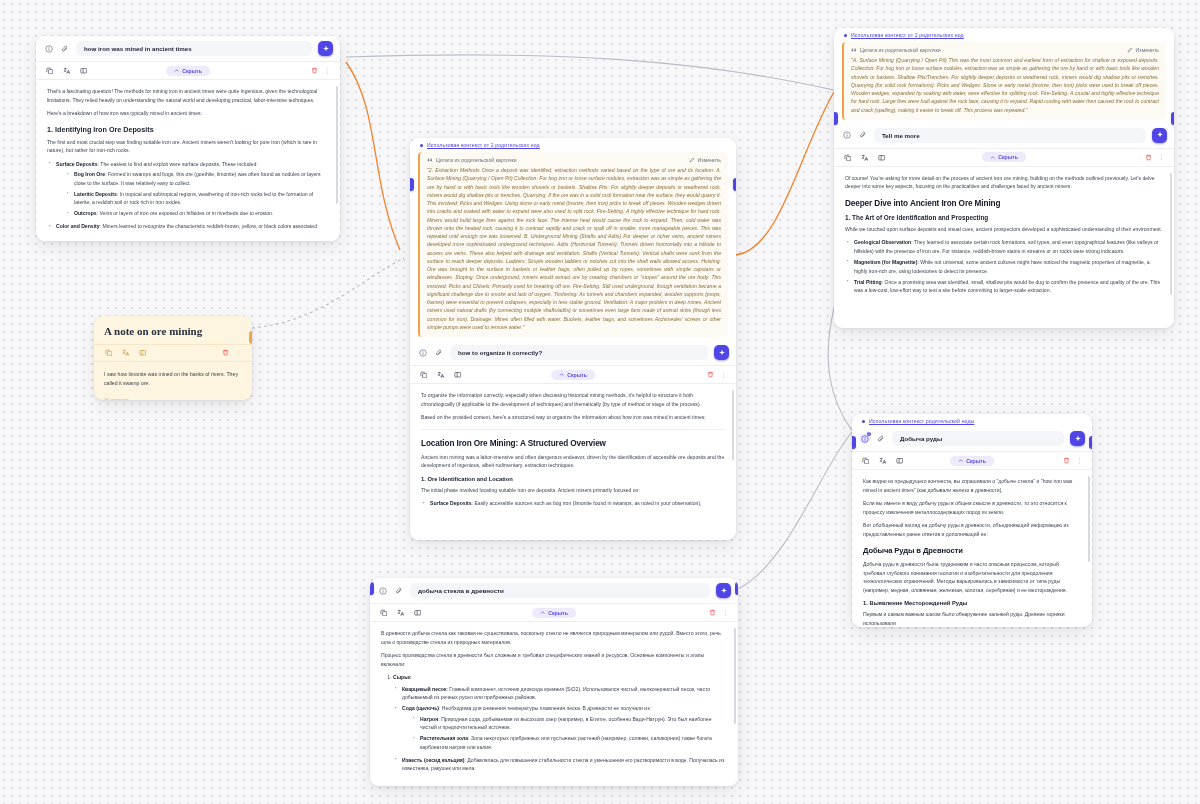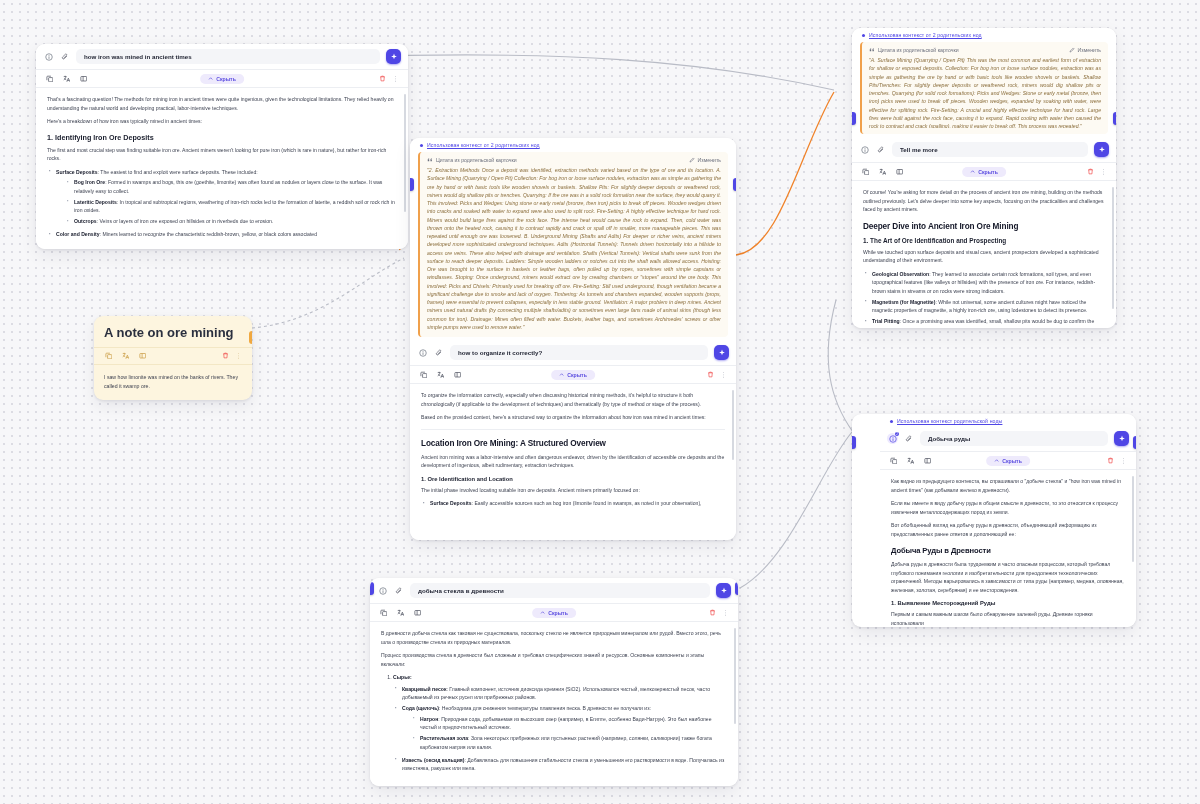--- a/index.html
+++ b/index.html
@@ -107,21 +107,21 @@
   .handle.left { left: -3.5px; }
   .handle.right { right: -3.5px; }
   .handle.hi { top: 46px; }
 
   
   .note {
     position: absolute; background: #fdf5df; border-radius: 9px;
     box-shadow: 0 1px 3px rgba(16,18,40,.10), 0 6px 16px rgba(16,18,40,.07);
     overflow: hidden; display:flex; flex-direction:column;
   }
-  .note-title { font-size: 13px; font-weight: 700; color: #2a2f3e; padding: 9px 10px 7px 10px; }
+  .note-title { font-size: 11px; font-weight: 700; color: #2a2f3e; padding: 9px 10px 7px 10px; font-family: Liberation Serif, serif; }
   .note-tools { display:flex; align-items:center; gap: 8px; padding: 3px 10px 4px 10px;
                 border-top: 1px solid #f3e7c5; border-bottom: 1px solid #f3e7c5; }
   .note-tools .tb-ico { color: #c99a3e; }
   .note-body { padding: 8px 10px 6px 10px; font-size: 5.2px; line-height: 1.72; color: #3f4250; flex: 1 1 auto; }
   .note-foot { padding: 3px 10px 7px 10px; font-size: 4.2px; color: #cdb887; }
   .note-handle { position:absolute; right:-3.5px; top: 15px; width:7px; height:13px; border-radius:3px; background:#f0a840; }
 </style>
 </head>
 <body>
 
@@ -135,21 +135,21 @@
 
     <path d="M736,255 C 780,250 800,150 834,92" fill="none" stroke="#f0832a" stroke-width="1.3"></path>
 
     <path d="M252,328 C 320,322 360,280 404,258" fill="none" stroke="#b9bcc6" stroke-width="1.1" stroke-dasharray="3 3"></path>
 
     <path d="M836,300 C 820,360 830,400 853,432" fill="none" stroke="#b9bcc6" stroke-width="1.1"></path>
 
     <path d="M740,588 C 790,560 820,470 852,432" fill="none" stroke="#b9bcc6" stroke-width="1.1"></path>
   </svg>
 
-  <div class="card" style="left:36px; top:44px; width:372px; height:205px;">
+  <div class="card" style="left:36px; top:36px; width:304px; height:205px;">
     <div class="handle left"></div>
     <div class="handle right"></div>
 
     <div class="prompt-row">
       <div class="prompt-icon">
         <svg width="8" height="8" viewBox="0 0 16 16" fill="none" stroke="currentColor" stroke-width="1.4">
           <circle cx="8" cy="8" r="6.5"></circle>
             <path d="M8 5.2v.1M8 7.6v3.4" stroke-linecap="round"></path>
           </svg>
       </div>
@@ -346,21 +346,21 @@
       <p>Ancient iron mining was a labor-intensive and often dangerous endeavor, driven by the identification of accessible ore deposits and the development of ingenious, albeit rudimentary, extraction techniques.</p>
       <h3>1. Ore Identification and Location</h3>
       <p>The initial phase involved locating suitable iron ore deposits. Ancient miners primarily focused on:</p>
       <ul>
         <li><b>Surface Deposits</b><span>: Easily accessible sources such as bog iron (limonite found in swamps, as noted in your observation),</span></li>
       </ul>
       <div class="scrollbar" style="height:70px;"></div>
     </div>
   </div>
 
-  <div class="card" style="left:852px; top:28px; width:264px; height:300px;">
+  <div class="card" style="left:834px; top:28px; width:340px; height:300px;">
     <div class="handle left" style="top:90px;"></div>
     <div class="handle right" style="top:90px;"></div>
 
     <div class="ctx-bar">
       <span class="ctx-dot"></span>
       <span class="lbl">Использован контекст от 2 родительских нод</span>
     </div>
 
     <div class="quote-wrap">
       <div class="quote-head">
@@ -442,21 +442,21 @@
       <p>While we touched upon surface deposits and visual cues, ancient prospectors developed a sophisticated understanding of their environment.</p>
       <ul>
         <li><b>Geological Observation</b><span>: They learned to associate certain rock formations, soil types, and even topographical features (like valleys or hillsides) with the presence of iron ore. For instance, reddish-brown stains in streams or on rocks were strong indicators.</span></li>
         <li><b>Magnetism (for Magnetite)</b><span>: While not universal, some ancient cultures might have noticed the magnetic properties of magnetite, a highly iron-rich ore, using lodestones to detect its presence.</span></li>
         <li><b>Trial Pitting</b><span>: Once a promising area was identified, small, shallow pits would be dug to confirm the presence and quality of the ore. This was a low-cost, low-effort way to test a site before committing to larger-scale extraction.</span></li>
       </ul>
       <div class="scrollbar" style="height:122px;"></div>
     </div>
   </div>
 
-  <div class="card" style="left:852px; top:414px; width:284px; height:213px;padding-left:28px;">
+  <div class="card" style="left:852px; top:414px; width:240px; height:213px;">
     <div class="handle left" style="top:28px;"></div>
     <div class="handle right" style="top:28px;"></div>
 
     <div class="ctx-bar">
       <span class="ctx-dot"></span>
       <span class="lbl">Использован контекст родительской ноды</span>
     </div>
 
     <div class="prompt-row">
       <div class="prompt-icon badged">

